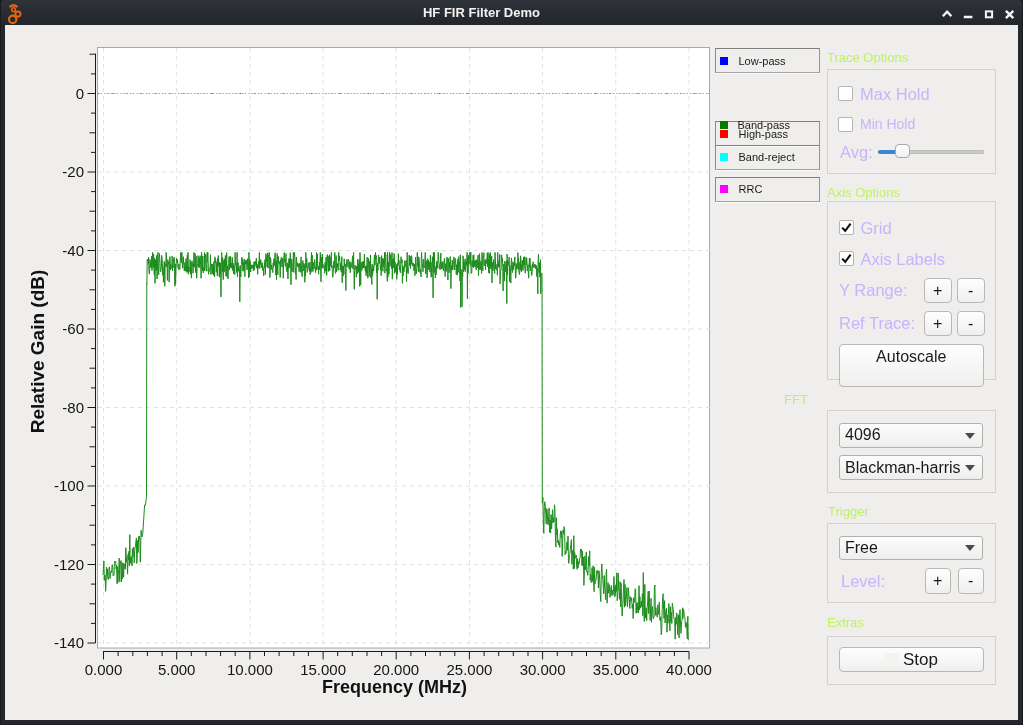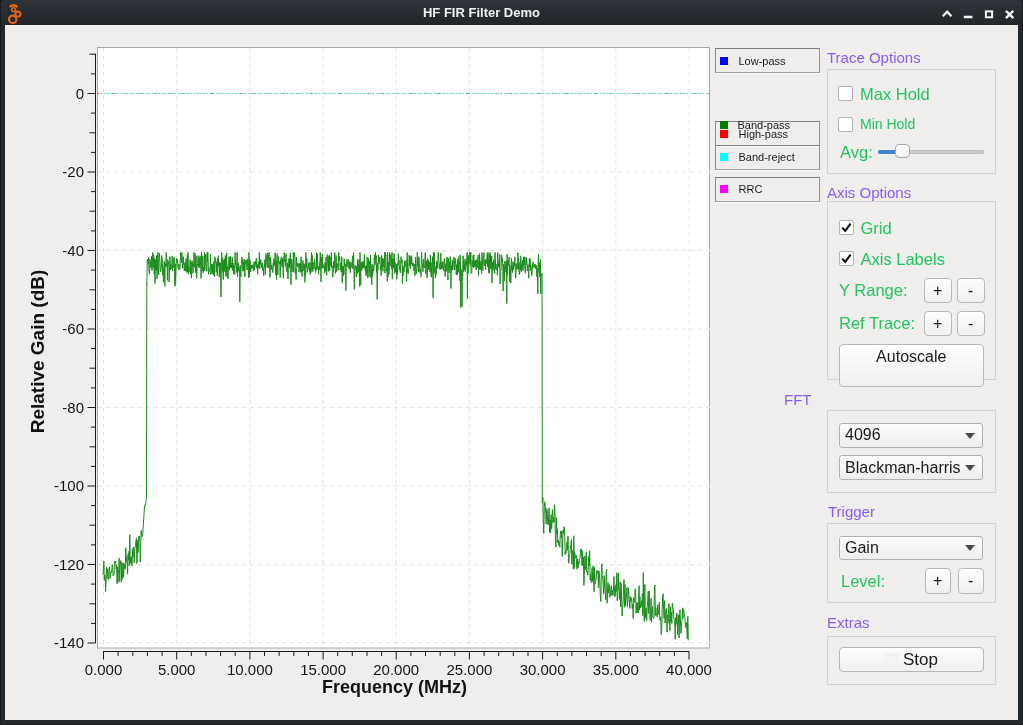--- a/index.html
+++ b/index.html
@@ -3,24 +3,24 @@
 * { margin:0; padding:0; box-sizing:border-box; }
 html,body { width:1023px; height:725px; overflow:hidden; }
 body { position:relative; background:#24282c; font-family:"Liberation Sans", sans-serif; }
 #win { position:absolute; left:0; top:0; width:1023px; height:725px; background:#191c1f; }
 #frame { position:absolute; left:1px; top:0px; right:1px; bottom:1px; background:#24282c; border-radius:4px 4px 0 0; }
 #titlebar { position:absolute; left:1px; top:0; right:1px; height:25px; border-radius:4px 4px 0 0;
   background:linear-gradient(#2f343a,#222529); }
 #title { position:absolute; left:0; right:60px; top:0; height:25px; line-height:26px; text-align:center;
   color:#f2f2f2; font-size:13px; font-weight:bold; }
 #content { position:absolute; left:5px; top:25px; width:1012.5px; height:695px; background:#efeeec; }
-.sec { position:absolute; color:#8b5cf6; font-size:15px; }
+.sec { position:absolute; color:#bef264; font-size:13px; }
 .gbox { position:absolute; border:1px solid #d3d2d0; }
 .cb { position:absolute; width:15px; height:15px; background:#fff; border:1px solid #b4b4b4; border-radius:2px; }
-.lbl { position:absolute; color:#22c55e; font-size:16.5px; white-space:nowrap; }
+.lbl { position:absolute; color:#c4b5fd; font-size:16.5px; white-space:nowrap; }
 .btn { position:absolute; background:linear-gradient(#fefefe,#f0efee); border:1px solid #b9b8b6; border-radius:4px;
   color:#1a1a1a; text-align:center; }
 .dd { position:absolute; background:linear-gradient(#fdfdfd,#eeedec); border:1px solid #b2b1af; border-radius:3px;padding-left:38px; }
 .dd span { position:absolute; left:5px; top:0; bottom:0; display:flex; align-items:center; font-size:16px; color:#1a1a1a; }
 .dd i { position:absolute; right:7px; top:50%; margin-top:-2.5px; width:0; height:0;
   border-left:5.5px solid transparent; border-right:5.5px solid transparent; border-top:6px solid #4a4a48; }
 .leg { position:absolute; left:714.5px; width:105px; height:25px; }
 .legb { border:1px solid #8d8d8d; border-top-color:#7f7f7f; border-bottom-color:#a2a2a2; border-right-color:#959595; box-shadow:0 1px 0 #fbfbfa; }
 .leg .sq { position:absolute; left:5.5px; top:8.5px; width:8px; height:8px; }
 .legb .sq { left:4.5px; top:7.5px; }
@@ -235,21 +235,21 @@
     <span>4096</span>
     <i></i>
   </div>
 <div class="dd" style="left:839px; top:455px; width:143.5px; height:25px;">
     <span>Blackman-harris</span>
     <i></i>
   </div>
 <div class="sec" style="left:828px; top:511px; transform:translateY(-50%);">Trigger</div>
 <div class="gbox" style="left:827px; top:523px; width:169px; height:80px;"></div>
 <div class="dd" style="left:839px; top:535.5px; width:144px; height:24.5px;">
-    <span>Gain</span>
+    <span>Free</span>
     <i></i>
   </div>
 <div class="lbl" style="left:841px; top:581px; transform:translateY(-50%); font-size:16.5px;">Level:</div>
 <div class="btn" style="left:925px; top:568px; width:25.5px; height:26px; line-height:24px; font-size:16px; text-indent:0px;">+</div>
 <div class="btn" style="left:958px; top:568px; width:25.5px; height:26px; line-height:24px; font-size:16px; text-indent:0px;">-</div>
 <div class="sec" style="left:827px; top:622px; transform:translateY(-50%);">Extras</div>
 <div class="gbox" style="left:827px; top:636px; width:169px; height:49px;"></div>
 <div class="btn" style="left:839px; top:647px; width:145px; height:25px; line-height:23px; font-size:17px; text-indent:18px;">Stop</div>
 <div style="position:absolute; left:884px; top:652.5px; width:15px; height:11px; background:#f4f3f2;"></div>
 

